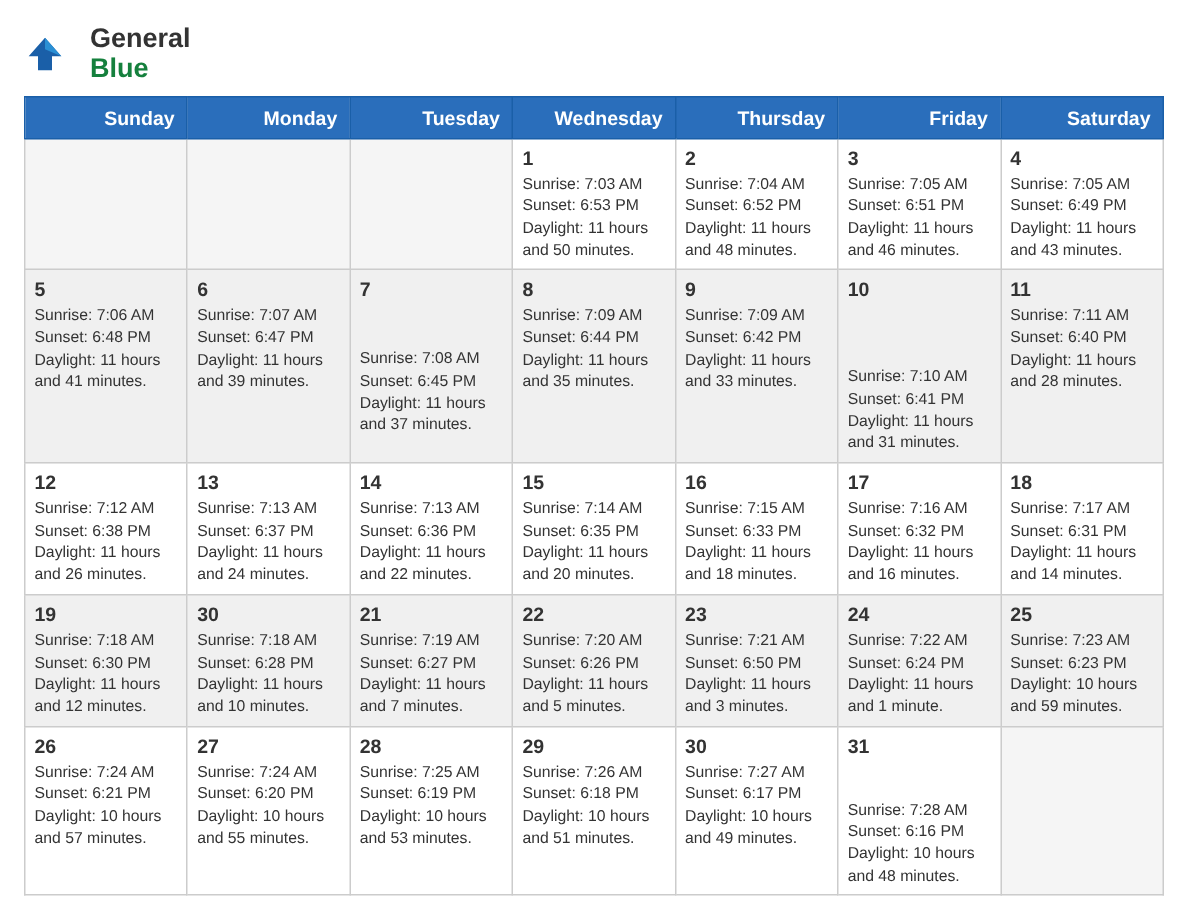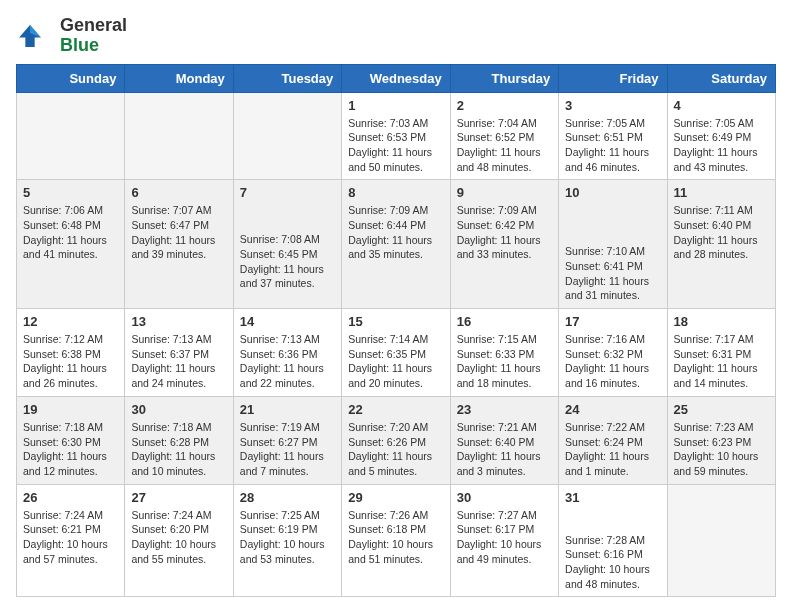--- a/index.html
+++ b/index.html
@@ -274,21 +274,21 @@
         <td>
           <span class="day-num">22</span>
           <div class="day-info" style="white-space: pre-line;">Sunrise: 7:20 AM
 Sunset: 6:26 PM
 Daylight: 11 hours
 and 5 minutes.</div>
         </td>
         <td>
           <span class="day-num">23</span>
           <div class="day-info" style="white-space: pre-line;">Sunrise: 7:21 AM
-Sunset: 6:40 PM
+Sunset: 6:50 PM
 Daylight: 11 hours
 and 3 minutes.</div>
         </td>
         <td>
           <span class="day-num">24</span>
           <div class="day-info" style="white-space: pre-line;">Sunrise: 7:22 AM
 Sunset: 6:24 PM
 Daylight: 11 hours
 and 1 minute.</div>
         </td>

